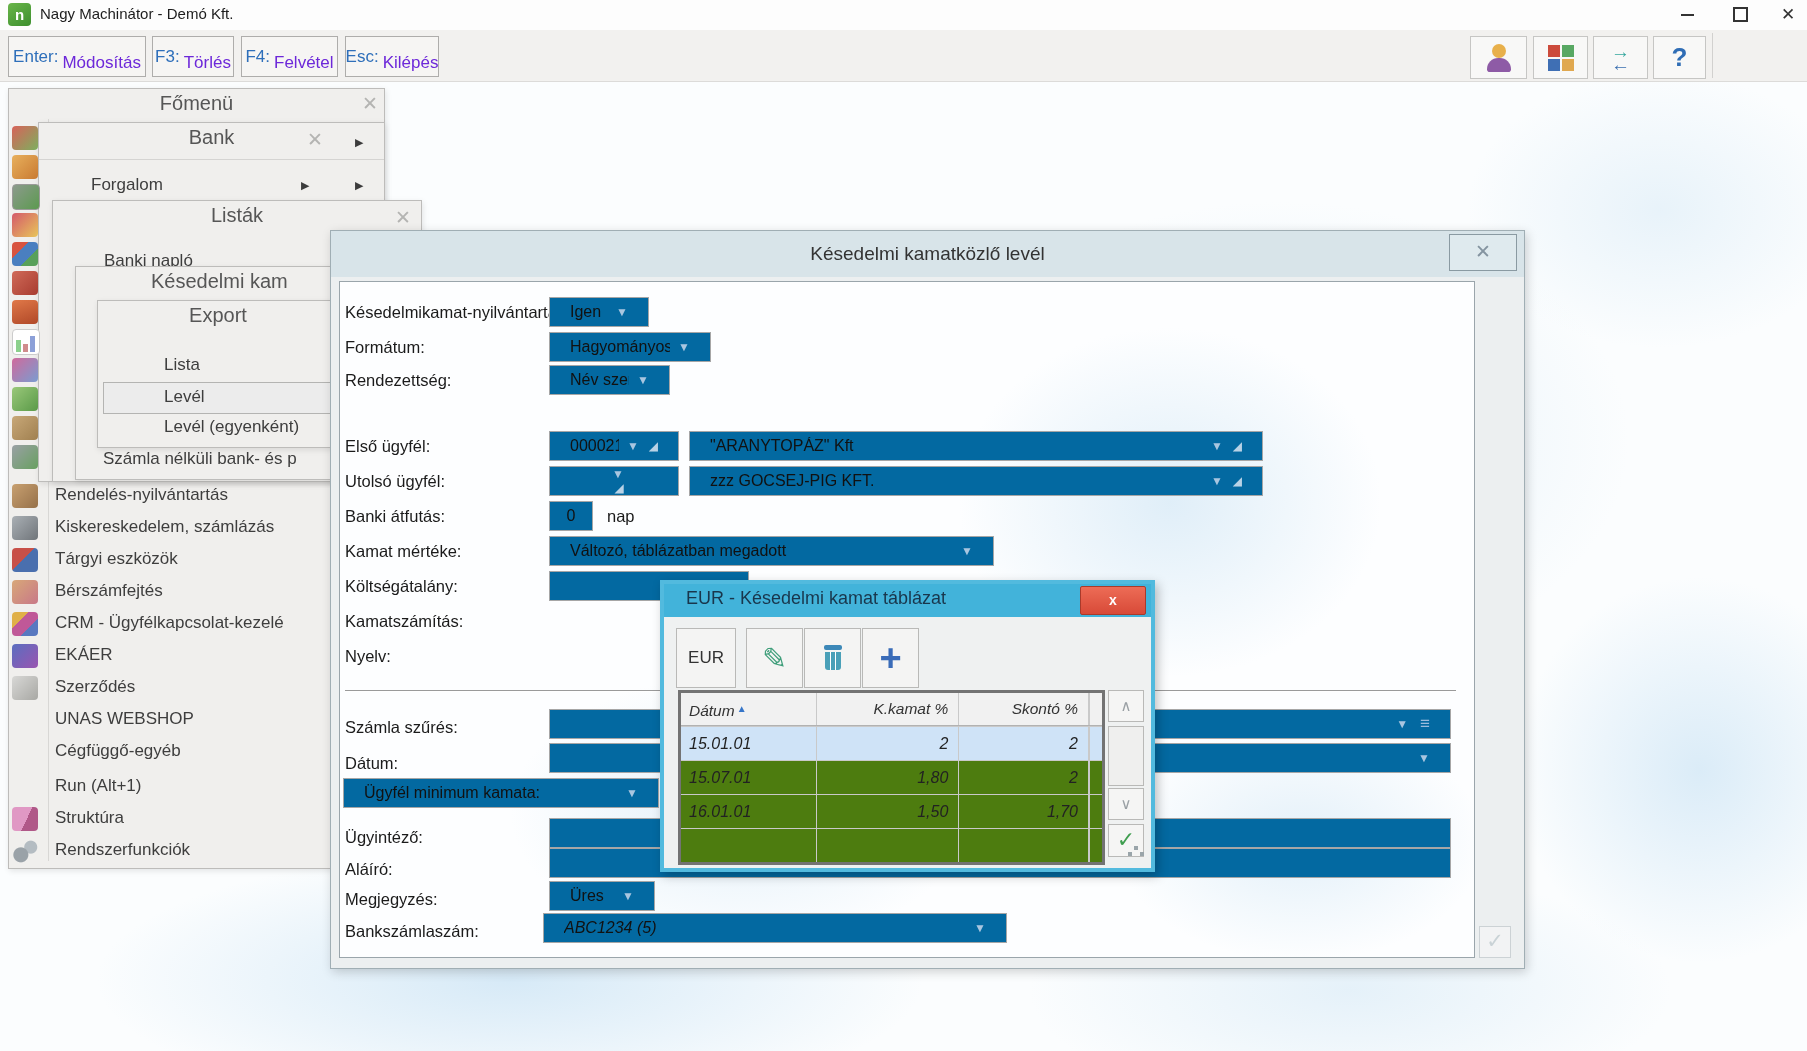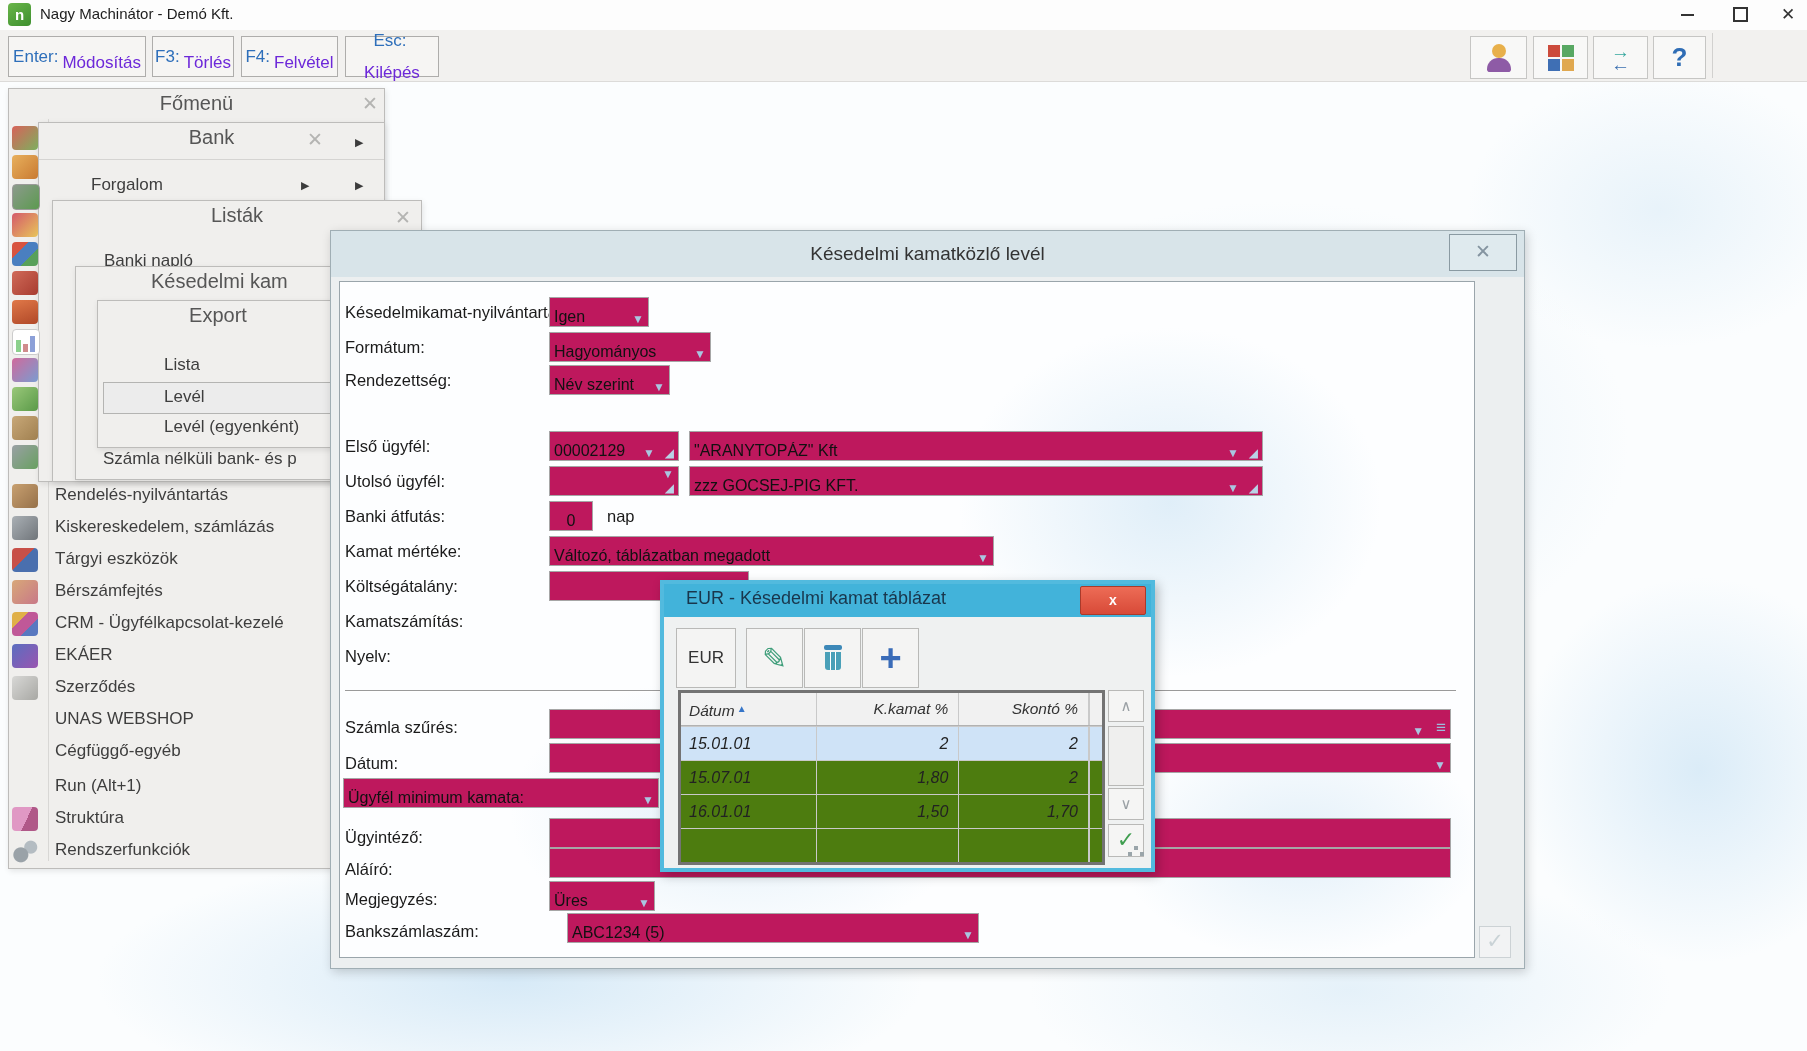--- a/index.html
+++ b/index.html
@@ -34,22 +34,22 @@
   #dlg{position:absolute;left:330px;top:230px;width:1193px;height:737px;background:#eceff0;
     border:1px solid #a0aeb4;box-shadow:2px 3px 10px rgba(0,0,0,.18);z-index:50;}
   #dlg-titlebar{position:absolute;left:0;top:0;right:0;height:46px;background:#d8e4e9;}
   #dlg-title{position:absolute;left:0;right:0;top:0;height:46px;text-align:center;line-height:46px;
     font-size:19px;color:#333;}
   #dlg-x{position:absolute;left:1118px;top:3px;width:66px;height:35px;border:1px solid #8a9aa2;
     background:#dfeaee;color:#8494a0;font-size:19px;font-weight:bold;text-align:center;line-height:34px;}
   #dlg-panel{position:absolute;left:8px;top:50px;width:1134px;height:675px;background:#fdfeff;
     border:1px solid #9aa5ab;overflow:hidden;}
   .flabel{position:absolute;font-size:16.5px;color:#1b1b1b;white-space:nowrap;z-index:2;}
-  .combo,.inp{position:absolute;box-sizing:border-box;height:30px;background:#be185d;border:1px solid #a6a6a6;
-    font-size:16px;color:#111;display:flex;align-items:flex-end;padding:0 4px;white-space:nowrap;overflow:hidden;z-index:2;}
+  .combo,.inp{position:absolute;box-sizing:border-box;height:30px;background:#0369a1;border:1px solid #a6a6a6;
+    font-size:16px;color:#111;display:flex;align-items:center;padding:0 20px;white-space:nowrap;overflow:hidden;z-index:2;}
   .combo .val{flex:1;overflow:hidden;}
   .dd{color:#a9c6e0;font-size:12px;margin-left:8px;}
   .tri{color:#b9d2e6;font-size:12px;margin-left:10px;}
   .burg{color:#9cbcdc;font-size:17px;font-weight:bold;margin-left:12px;}
   .sep{position:absolute;border-top:1px solid #9a9a9a;border-bottom:1px solid #fff;z-index:1;}
   
   #eur{position:absolute;left:660px;top:580px;width:495px;height:292px;background:#eff1f1;
     border:4px solid #52bade;box-shadow:3px 4px 10px rgba(0,0,0,.25);box-sizing:border-box;z-index:60;}
   #eur-titlebar{position:absolute;left:0;top:0;right:0;height:33px;background:#42b3da;}
   #eur-title{position:absolute;left:22px;top:4px;font-size:18px;color:#19364c;white-space:nowrap;}
@@ -101,21 +101,21 @@
       <span class="l">Módosítás</span>
     </div>
     <div class="tbtn" style="left:152px;width:80px;">
       <span class="k">F3:</span>
       <span class="l">Törlés</span>
     </div>
     <div class="tbtn" style="left:241px;width:95px;">
       <span class="k">F4:</span>
       <span class="l">Felvétel</span>
     </div>
-    <div class="tbtn" style="left:345px;width:92px;flex-direction:column;">
+    <div class="tbtn" style="left:345px;width:92px;">
       <span class="k">Esc:</span>
       <span class="l">Kilépés</span>
     </div>
     <div class="ibtn" style="left:1470px;width:55px;">
       <span style="position:relative;display:inline-block;width:30px;height:30px;">
         <span style="position:absolute;left:8px;top:1px;width:14px;height:14px;border-radius:50%;background:#e8b04b;"></span>
         <span style="position:absolute;left:3px;top:15px;width:24px;height:14px;border-radius:12px 12px 3px 3px;background:#8e5ba6;"></span>
       </span>
     </div>
     <div class="ibtn" style="left:1533px;width:53px;">
@@ -309,21 +309,21 @@
     <div class="flabel" style="left:14px;top:629px;">Aláíró:</div>
     <div class="inp" style="left:218px;top:617px;width:902px;"></div>
 
     <div class="flabel" style="left:14px;top:659px;">Megjegyzés:</div>
     <div class="combo" style="left:218px;top:650px;width:106px;">
       <span class="val">Üres</span>
         <span class="dd">▼</span>
     </div>
 
     <div class="flabel" style="left:14px;top:691px;">Bankszámlaszám:</div>
-    <div class="combo" style="left:236px;top:682px;width:412px;">
+    <div class="combo" style="left:212px;top:682px;width:464px;font-style:italic;">
       <span class="val">ABC1234 (5)</span>
         <span class="dd">▼</span>
     </div>
 
     <div class="abs" style="left:1148px;top:695px;width:30px;height:30px;border:1px solid #ccd2d5;background:#f2f3f4;color:#c9d2d6;font-size:21px;font-weight:bold;text-align:center;line-height:28px;">✓</div>
   </div>
 
   <div id="eur">
     <div id="eur-titlebar">
       <div id="eur-title">EUR - Késedelmi kamat táblázat</div>

